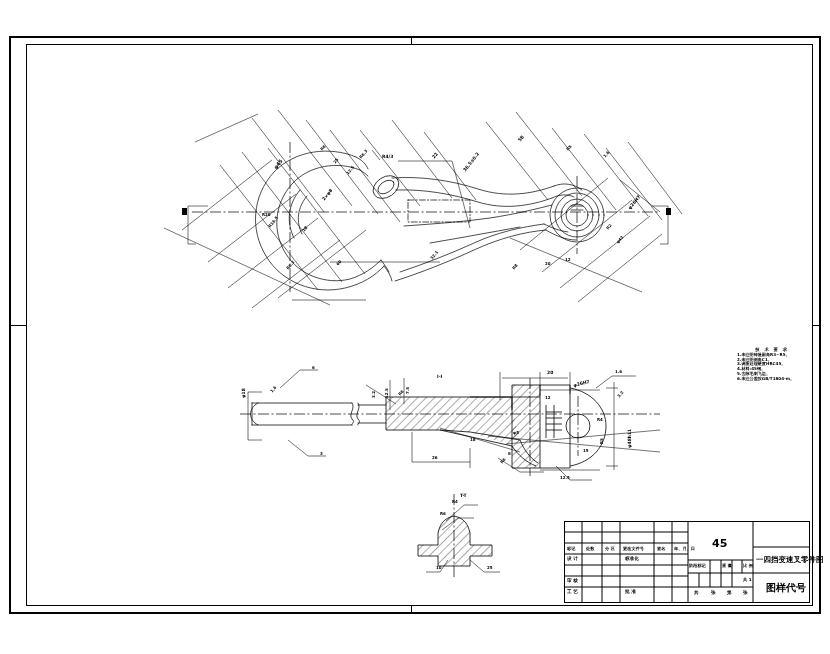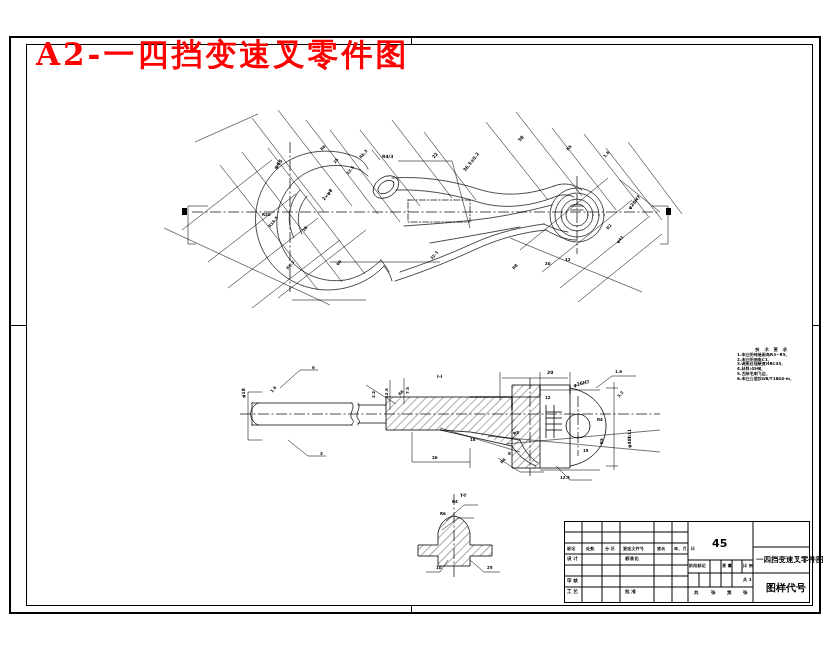--- a/index.html
+++ b/index.html
@@ -51,21 +51,20 @@
 
 <div class="root">
 
   <div class="outer-border"></div>
   <div class="inner-frame"></div>
   <div class="zone-tick" style="left:11px;top:325px;width:15px;height:1px;"></div>
   <div class="zone-tick" style="left:813px;top:325px;width:8px;height:1px;"></div>
   <div class="zone-tick" style="left:411px;top:606px;width:1px;height:8px;"></div>
   <div class="zone-tick" style="left:411px;top:36px;width:1px;height:8px;"></div>
 
-  <div class="red-title">A2-一四挡变速叉零件图</div>
 
   <svg class="draw-svg" viewBox="0 0 830 654" xmlns="http://www.w3.org/2000/svg">
     <g fill="none" stroke="#000" stroke-width="0.7" stroke-linecap="round" stroke-linejoin="round">
 
       <path d="M356,157 C330,146 295,150 274,172 C252,196 250,230 266,256
                C282,283 315,295 345,288 C362,284 375,276 384,266"></path>
 
       <path d="M360,170 C338,161 309,165 292,184 C274,204 272,232 286,254
                C299,275 326,285 350,279 C363,275 373,268 381,260"></path>
 

